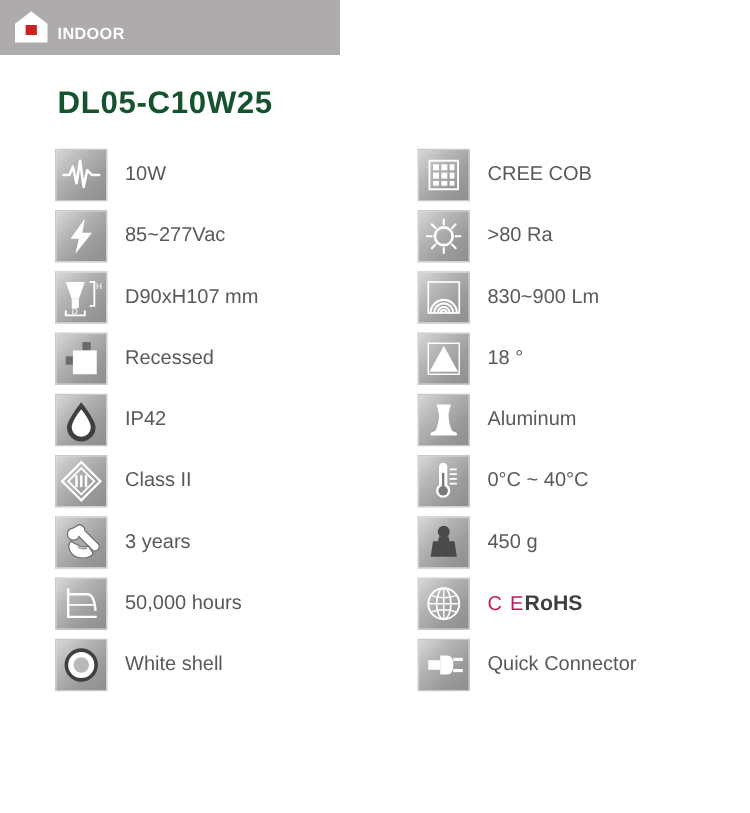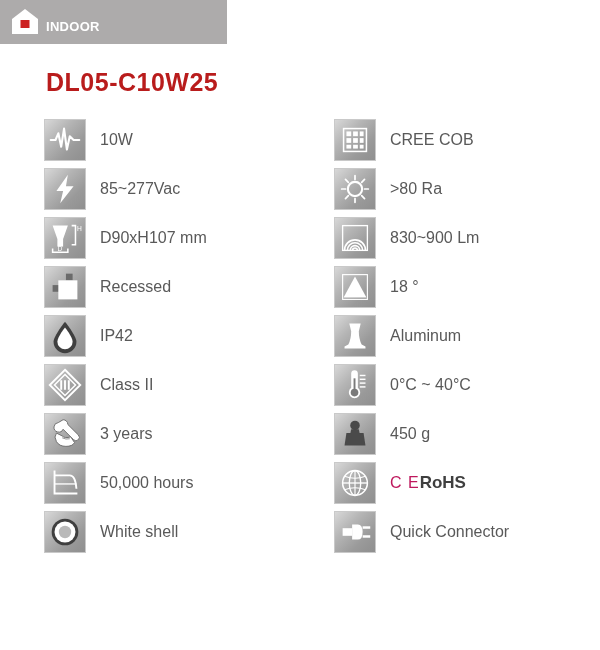--- a/index.html
+++ b/index.html
@@ -9,21 +9,21 @@
   body {
     width: 600px;
     height: 650px;
     background: #ffffff;
     font-family: "Liberation Sans", sans-serif;
     overflow: hidden;
   }
 
   
   .header-banner {
-    width: 227px;
+    width: 272px;
     height: 44px;
     background: #adabab;
     display: flex;
     align-items: center;
     padding-left: 10px;
     box-sizing: border-box;
   }
   .house-icon {
     width: 30px;
     height: 28px;
@@ -35,21 +35,21 @@
     font-size: 13px;
     font-weight: bold;
     letter-spacing: 0.3px;
     margin-left: 6px;
     padding-top: 8px;
     white-space: nowrap;
   }
 
   
   .product-title {
-    color: #b91c1c;
+    color: #14532d;
     font-size: 25px;
     font-weight: bold;
     letter-spacing: 0.5px;
     margin: 24px 0 0 46px;
     white-space: nowrap;
   }
 
   
   .spec-grid {
     margin-top: 18px;

